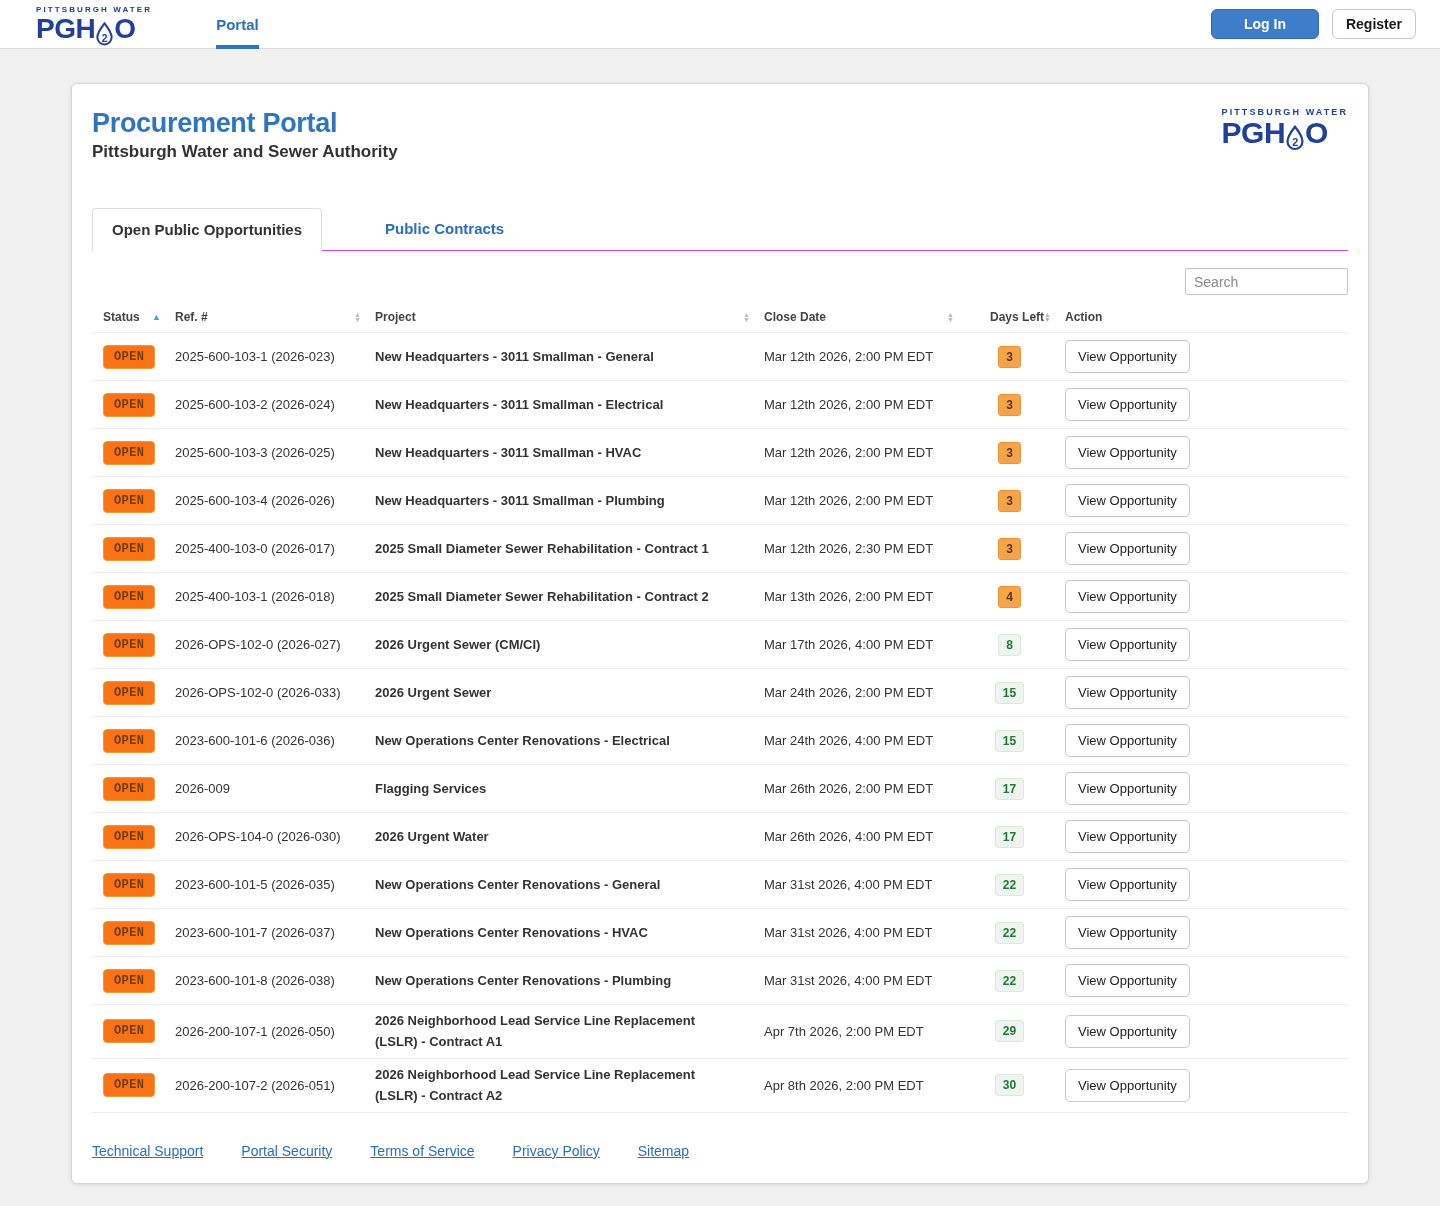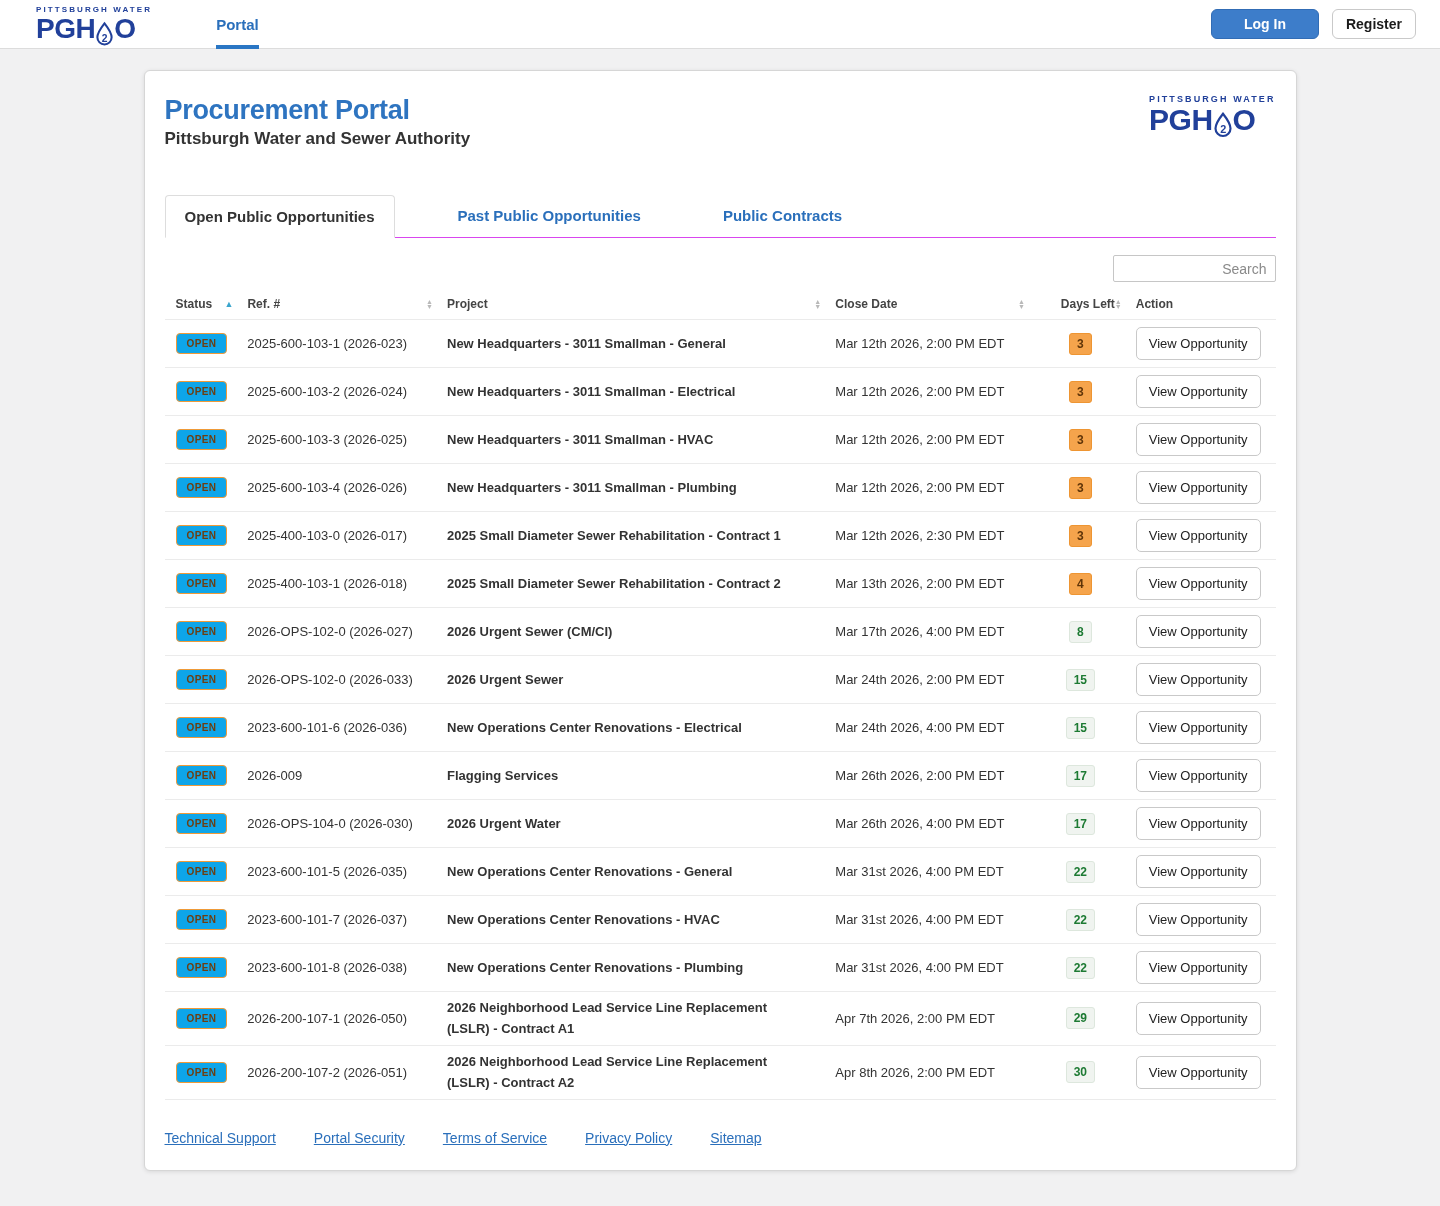--- a/index.html
+++ b/index.html
@@ -43,21 +43,21 @@
     background:#3d7dca; color:#fff; border:1px solid #316cb5;
     border-radius:6px; padding:6px 32px; font-size:14px; font-weight:bold;
   }
   .btn-register {
     background:#fff; color:#1b1b1b; border:1px solid #c9c9c9;
     border-radius:6px; padding:6px 13px; font-size:14px; font-weight:bold;
   }
 
   
   .card {
-    width:1153px; margin:21px auto 0 auto; background:#fff;
+    width:1298px; margin:34px auto 0 auto; background:#fff;
     border:1px solid #d6d6d6; border-radius:6px;
     box-shadow:0 1px 4px rgba(0,0,0,.1);
     padding:24px 20px 24px 20px; min-height:1098px;
   }
   .card-head { display:flex; justify-content:space-between; align-items:flex-start; }
   .page-title { color:#2e74c0; font-size:27px; font-weight:bold; letter-spacing:-.3px; }
   .page-subtitle { color:#333; font-size:17px; font-weight:bold; margin-top:3px; }
   .card-head .logo-top { font-size:9px; }
   .card-head .logo-main { font-size:30px; }
   .card-head .logo-drop { width:20px; height:30px; }
@@ -73,21 +73,20 @@
     border-radius:4px 4px 0 0;
   }
   .tab + .tab { margin-left:16px; }
 
   
   .search-row { display:flex; justify-content:flex-end; margin-top:17px; }
   .search-input {
     width:163px; height:27px; border:1px solid #c6c6c6; border-radius:2px;
     padding:0 8px; font-size:14px; color:#444;
     font-family:"Liberation Sans", sans-serif;
-    text-align:right;
   }
   .search-input::placeholder { color:#8a8a8a; }
 
   
   .table { margin-top:7px; }
   .thead { display:flex; align-items:center; height:30px; }
   .th {
     font-size:12px; font-weight:bold; color:#444;
     display:flex; align-items:center; justify-content:space-between;
     padding-right:14px;
@@ -106,23 +105,23 @@
     display:flex; align-items:center; border-top:1px solid #ebebeb;
     min-height:48px; padding:5px 0;
   }
   .tbody { border-bottom:1px solid #ebebeb; }
   .td { font-size:13px; color:#333; }
   .td.c-project { font-weight:bold; line-height:1.65; padding-right:42px; }
   .td.c-close, .td.c-ref { padding-right:14px; }
   .td.c-days { display:flex; justify-content:center; padding-right:14px; }
 
   .badge-open {
-    display:inline-block; background:#0ea5e9; border:1px solid #ef9a38;
-    color:#6d3e10; font-weight:bold; font-size:10px; letter-spacing:.4px;
-    padding:4px 10px; border-radius:4px;
+    display:inline-block; background:#f97316; border:1px solid #ef9a38;
+    color:#6d3e10; font-weight:bold; font-size:12px; letter-spacing:.4px;
+    padding:4px 10px; border-radius:4px;font-family:Liberation Mono, monospace;
   }
   .days-badge {
     display:inline-block; font-size:12px; font-weight:bold;
     padding:3px 7px; border-radius:3px; border:1px solid transparent;
     min-width:22px; text-align:center;
   }
   .days-badge.orange { background:#f5a44c; border-color:#ee9532; color:#5f3408; }
   .days-badge.green  { background:#f0f4f0; border-color:#dde7dd; color:#1d7a33; }
 
   .view-btn {
@@ -172,21 +171,20 @@
             <text x="12" y="24.5" text-anchor="middle" font-size="13" font-weight="bold" fill="#21409a">2</text>
           </svg>
           <span>O</span>
       </div>
     </div>
   </div>
 
   <div class="tabs">
   <div class="tab active">Open Public Opportunities</div>
 
-  <div class="tab">Past Public Opportunities</div>
 
   <div class="tab">Public Contracts</div>
 </div>
 
   <div class="search-row">
     <input class="search-input" type="text" placeholder="Search" style="">
   </div>
 
   <div class="table">
     <div class="thead">

